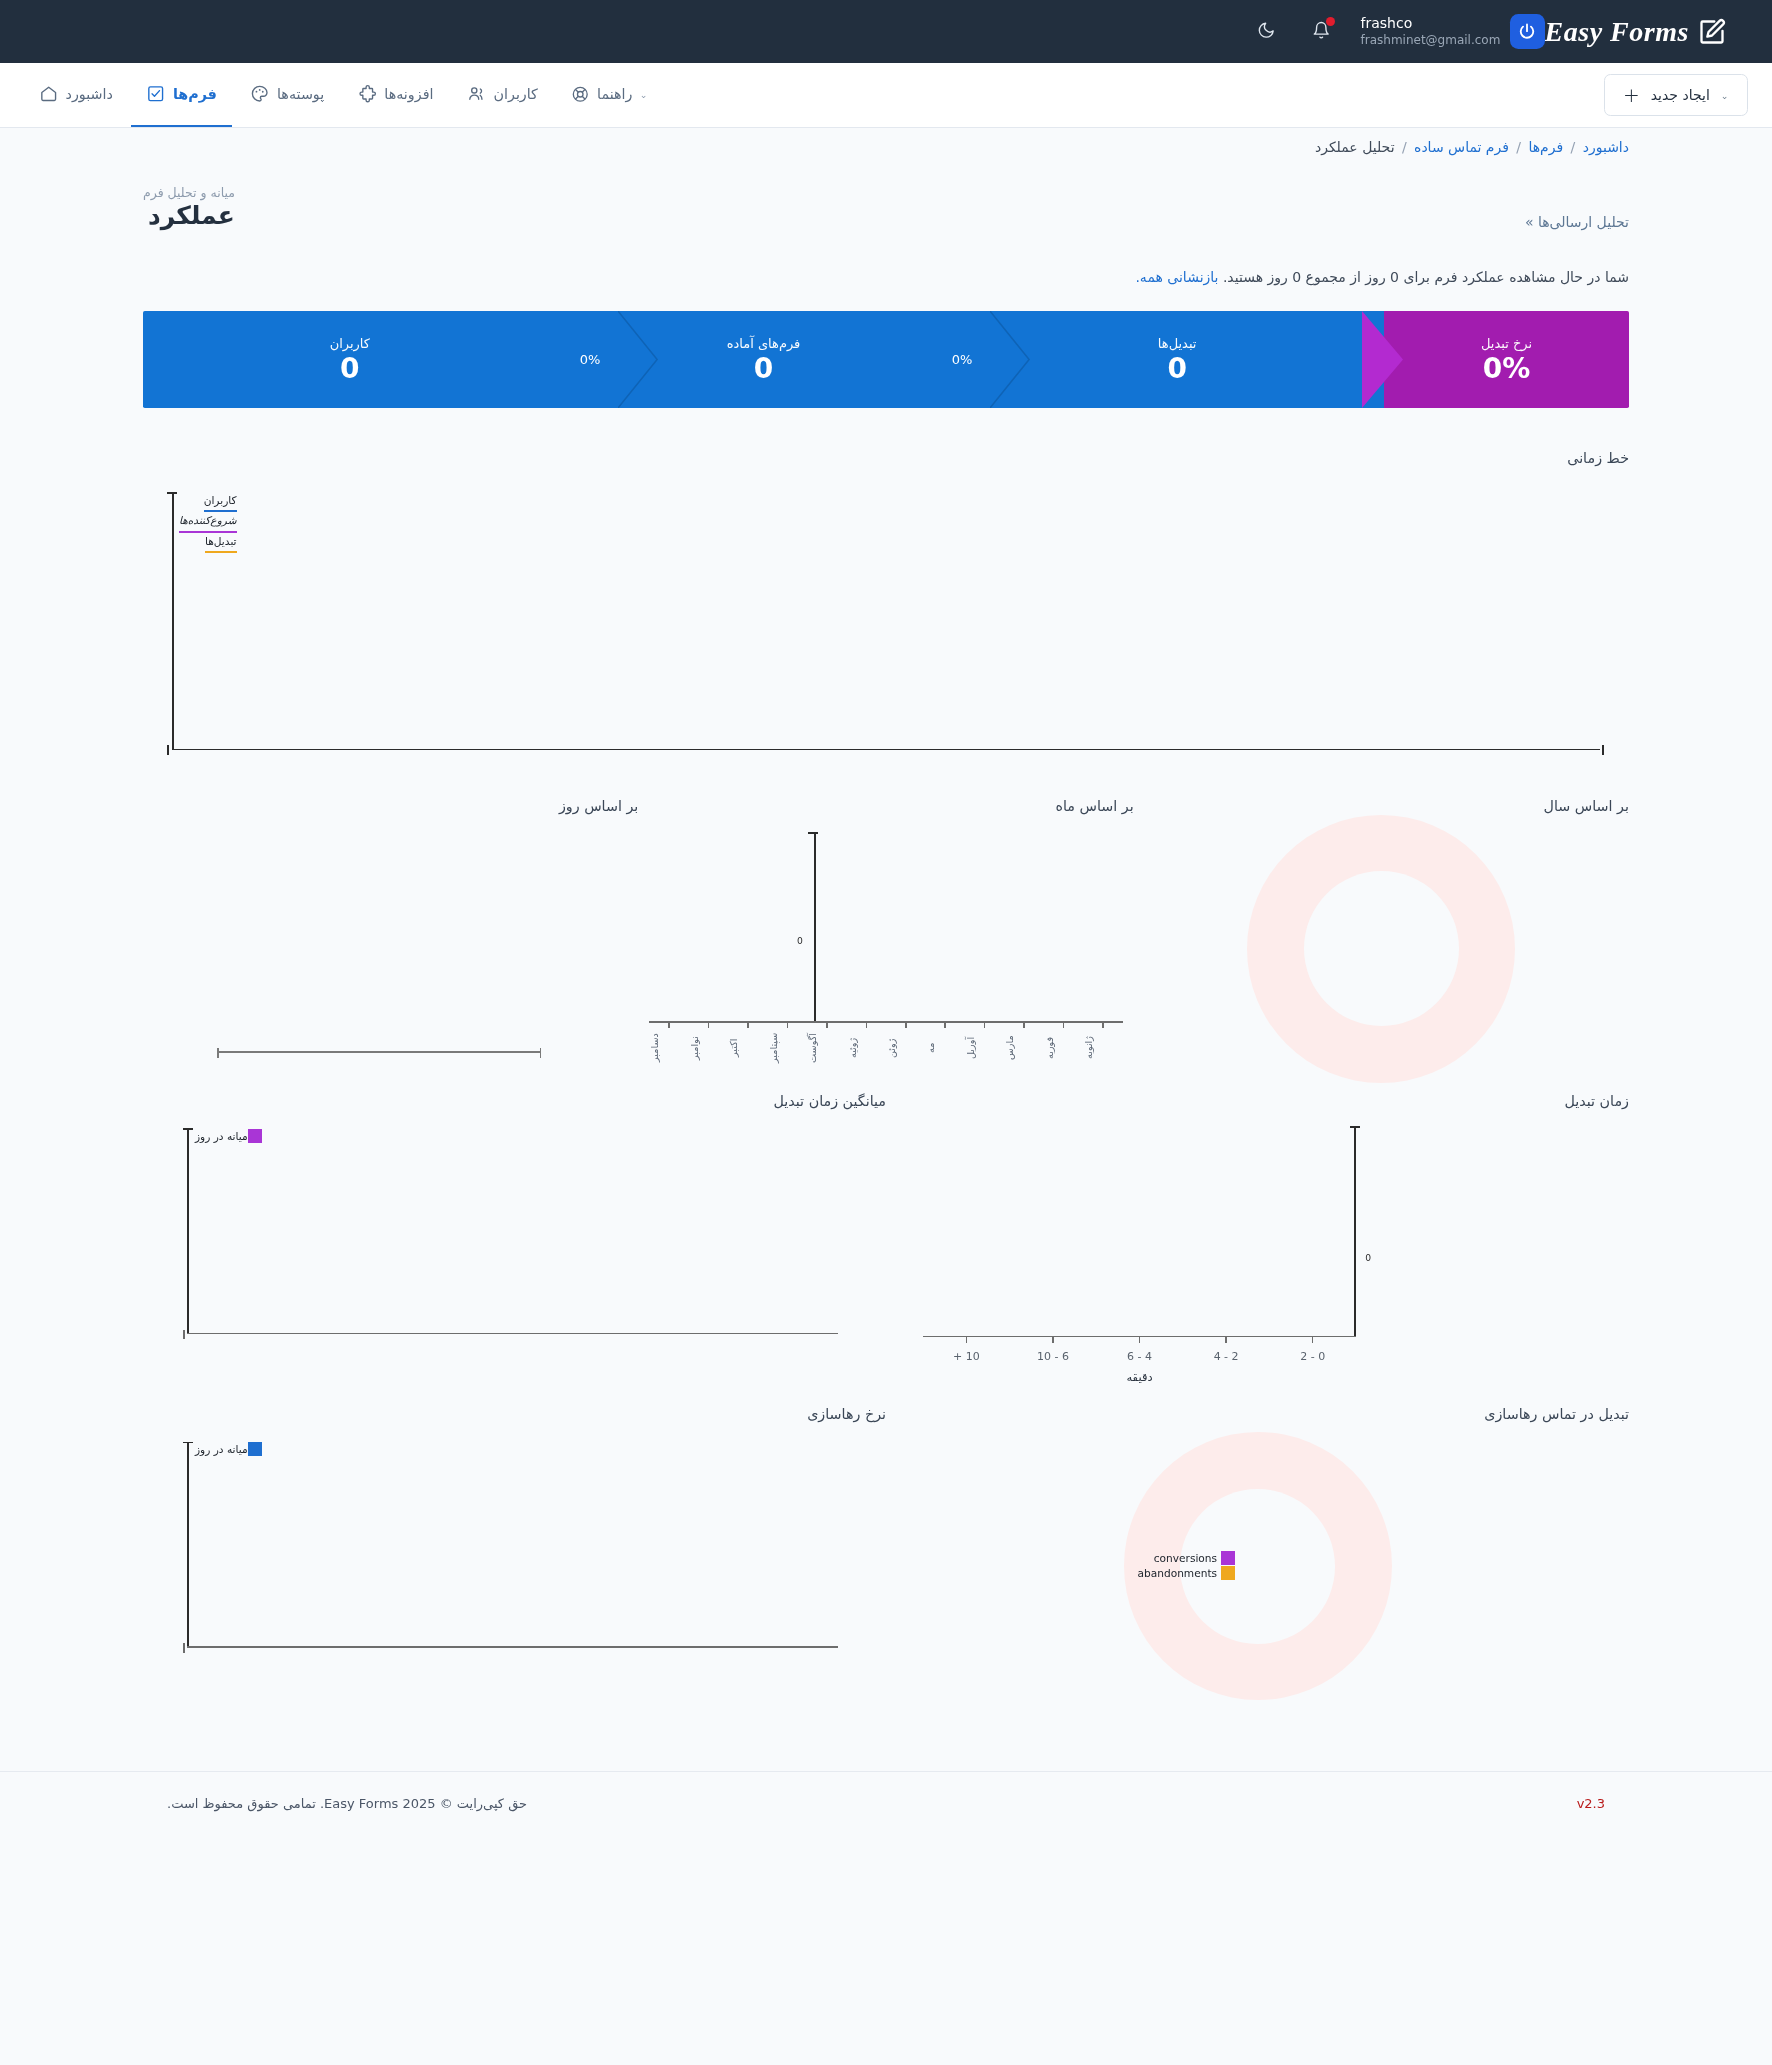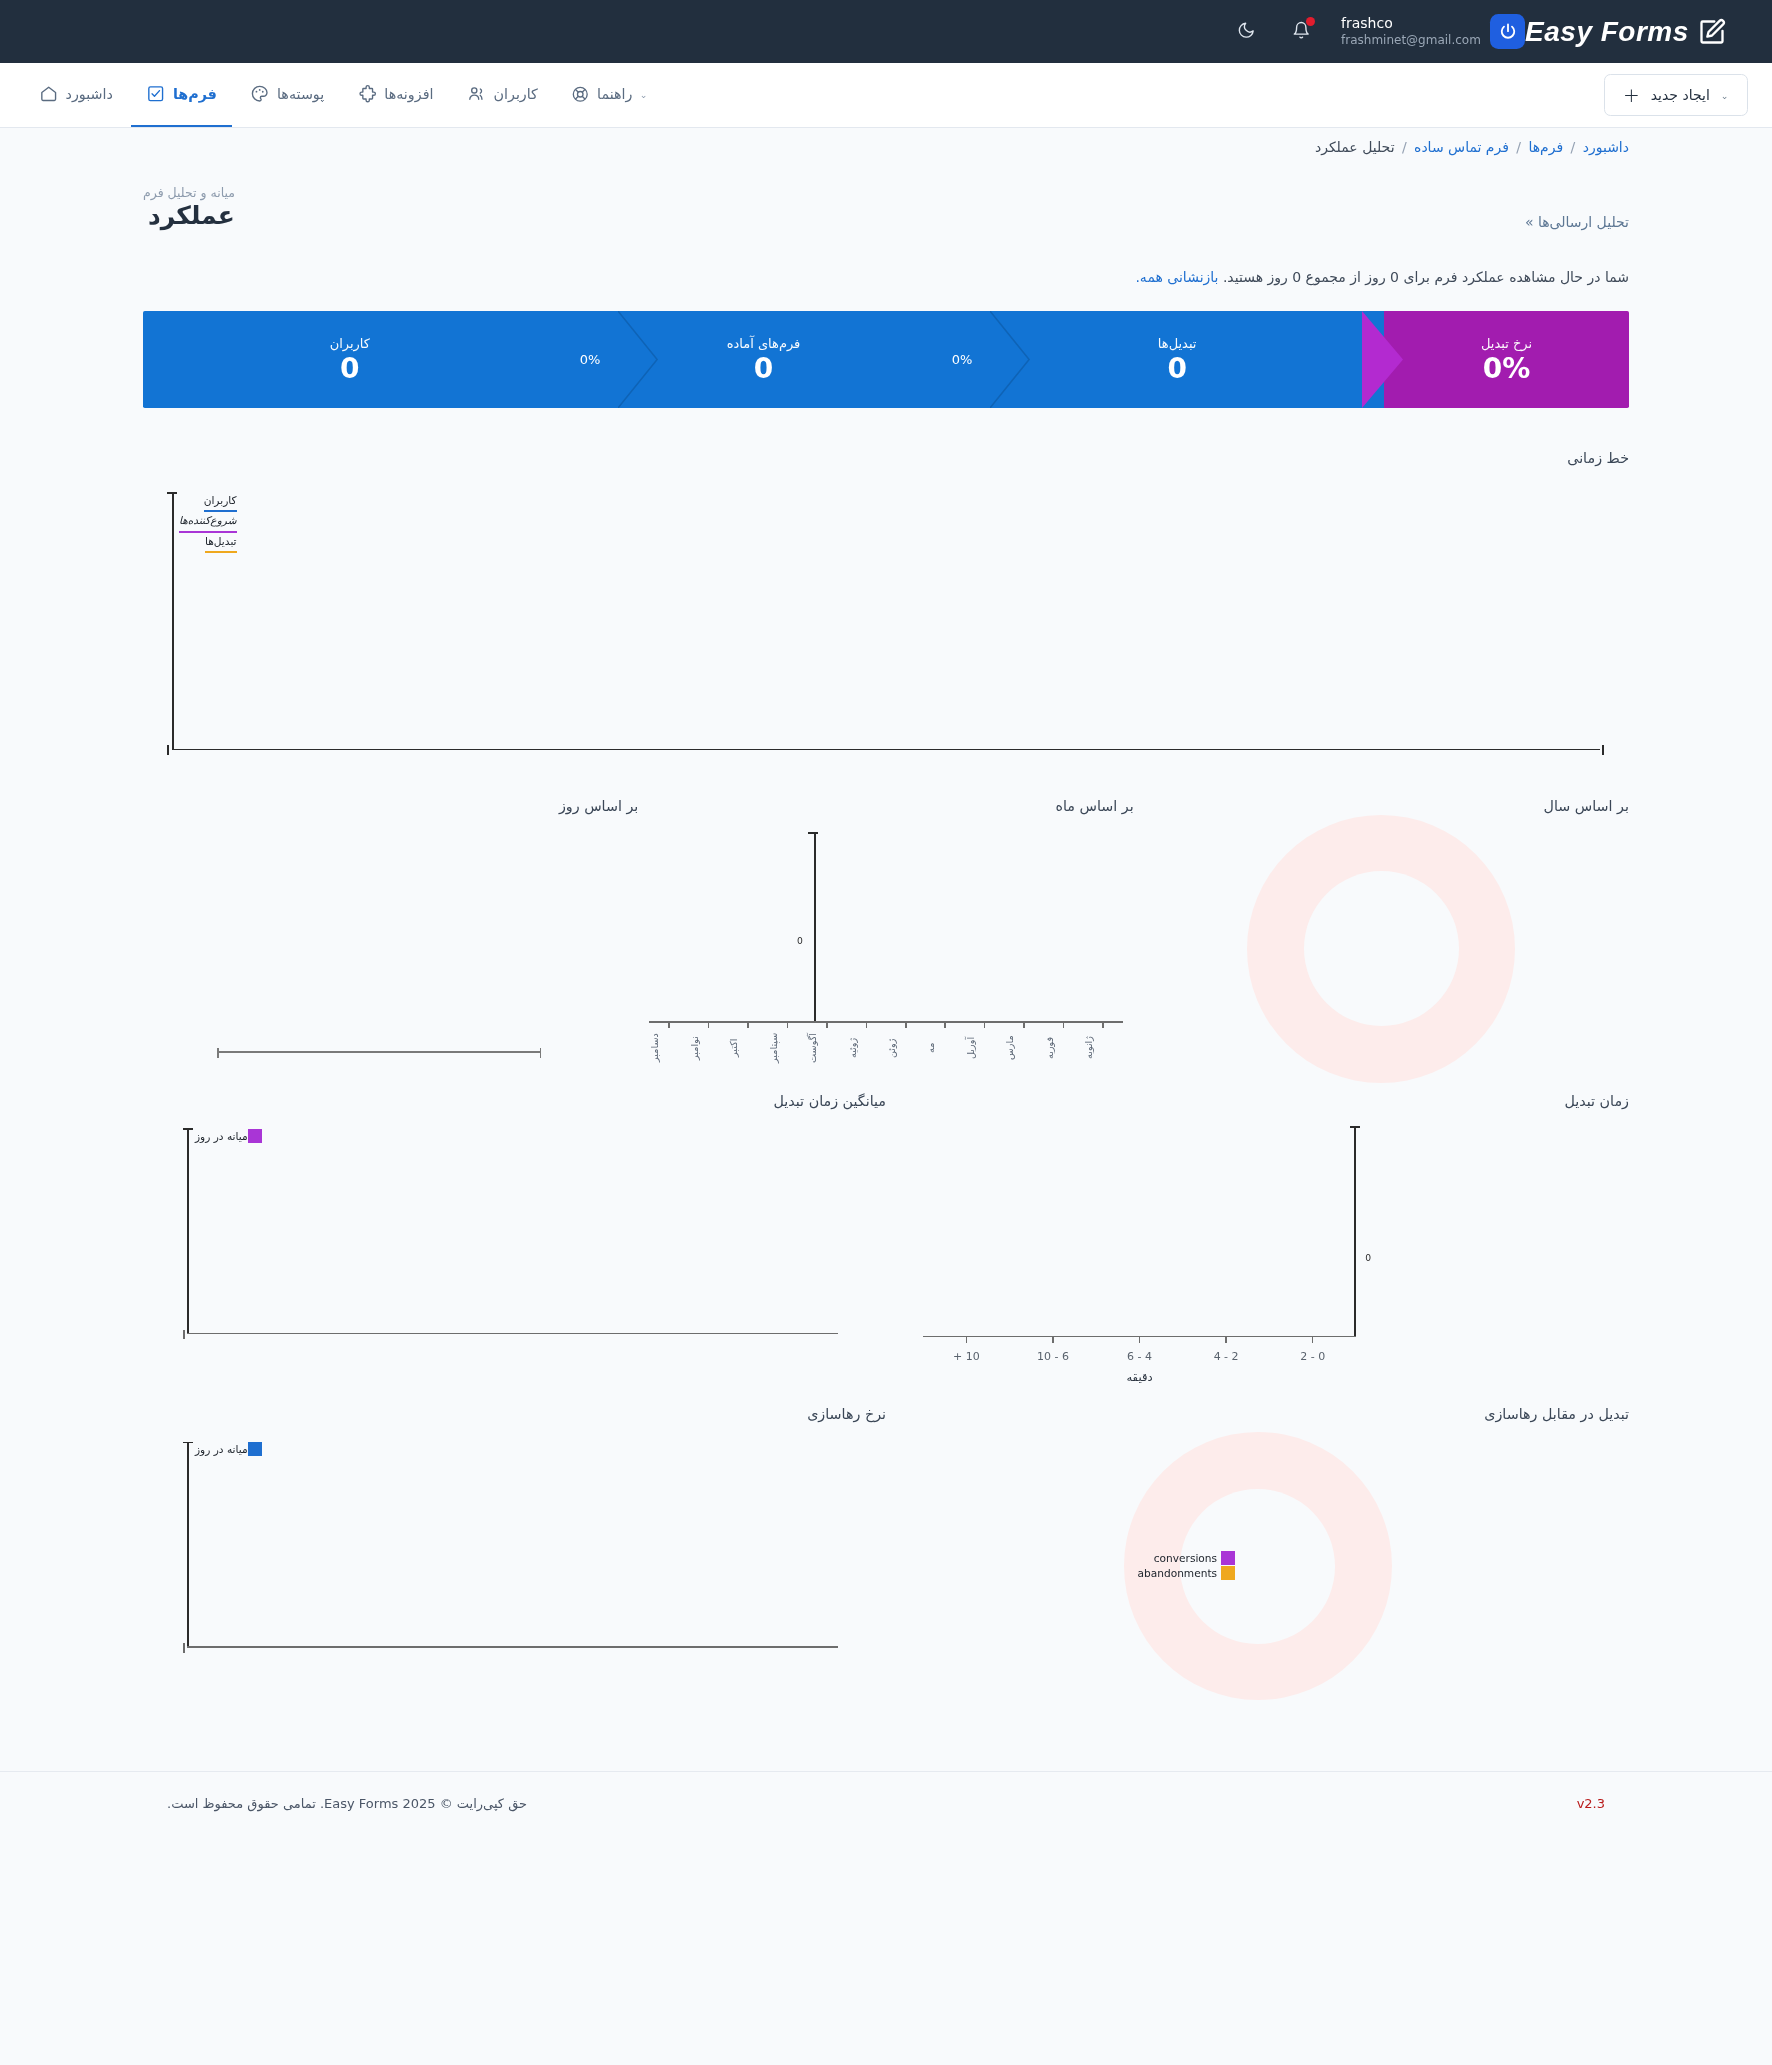--- a/index.html
+++ b/index.html
@@ -25,21 +25,21 @@
     align-items: center;
     gap: 9.2px;
     color: #ffffff;
     padding-right: 22px;
   }
   .brand-text {
     font-size: 28px;
     font-weight: 700;
     font-style: italic;
     letter-spacing: 0.5px;
-    font-family: Liberation Sans, sans-serif;
+    font-family: Liberation Serif, serif;
   }
   .brand-icon svg { display: block; }
 
   .topbar-left {
     display: flex;
     align-items: center;
     gap: 24px;
     padding-left: 0;
     margin-left: auto;
     direction: ltr;
@@ -620,21 +620,21 @@
       <div class="ac-xtick"></div>
       <div class="ac-legend">
         <span class="swatch" style="background:#a935d6;"></span><span>میانه در روز</span>
       </div>
     </div>
   </div>
 </div>
 
 <div style="display:flex;direction:rtl;margin:14.8px 143px 0 143px;">
   <div style="flex:1 1 0;">
-    <div class="section-title" style="margin:0 0 5.5px 0;">تبدیل در مقابل رهاسازی</div>
+    <div class="section-title" style="margin:0 0 5.5px 0;">تبدیل در تماس رهاسازی</div>
   </div>
   <div style="flex:1 1 0;">
     <div class="section-title" style="margin:0 0 5.5px 0;">نرخ رهاسازی</div>
   </div>
 </div>
 
 <div class="grid2">
 
   <div class="col2">
     <div class="bottomdonut">

